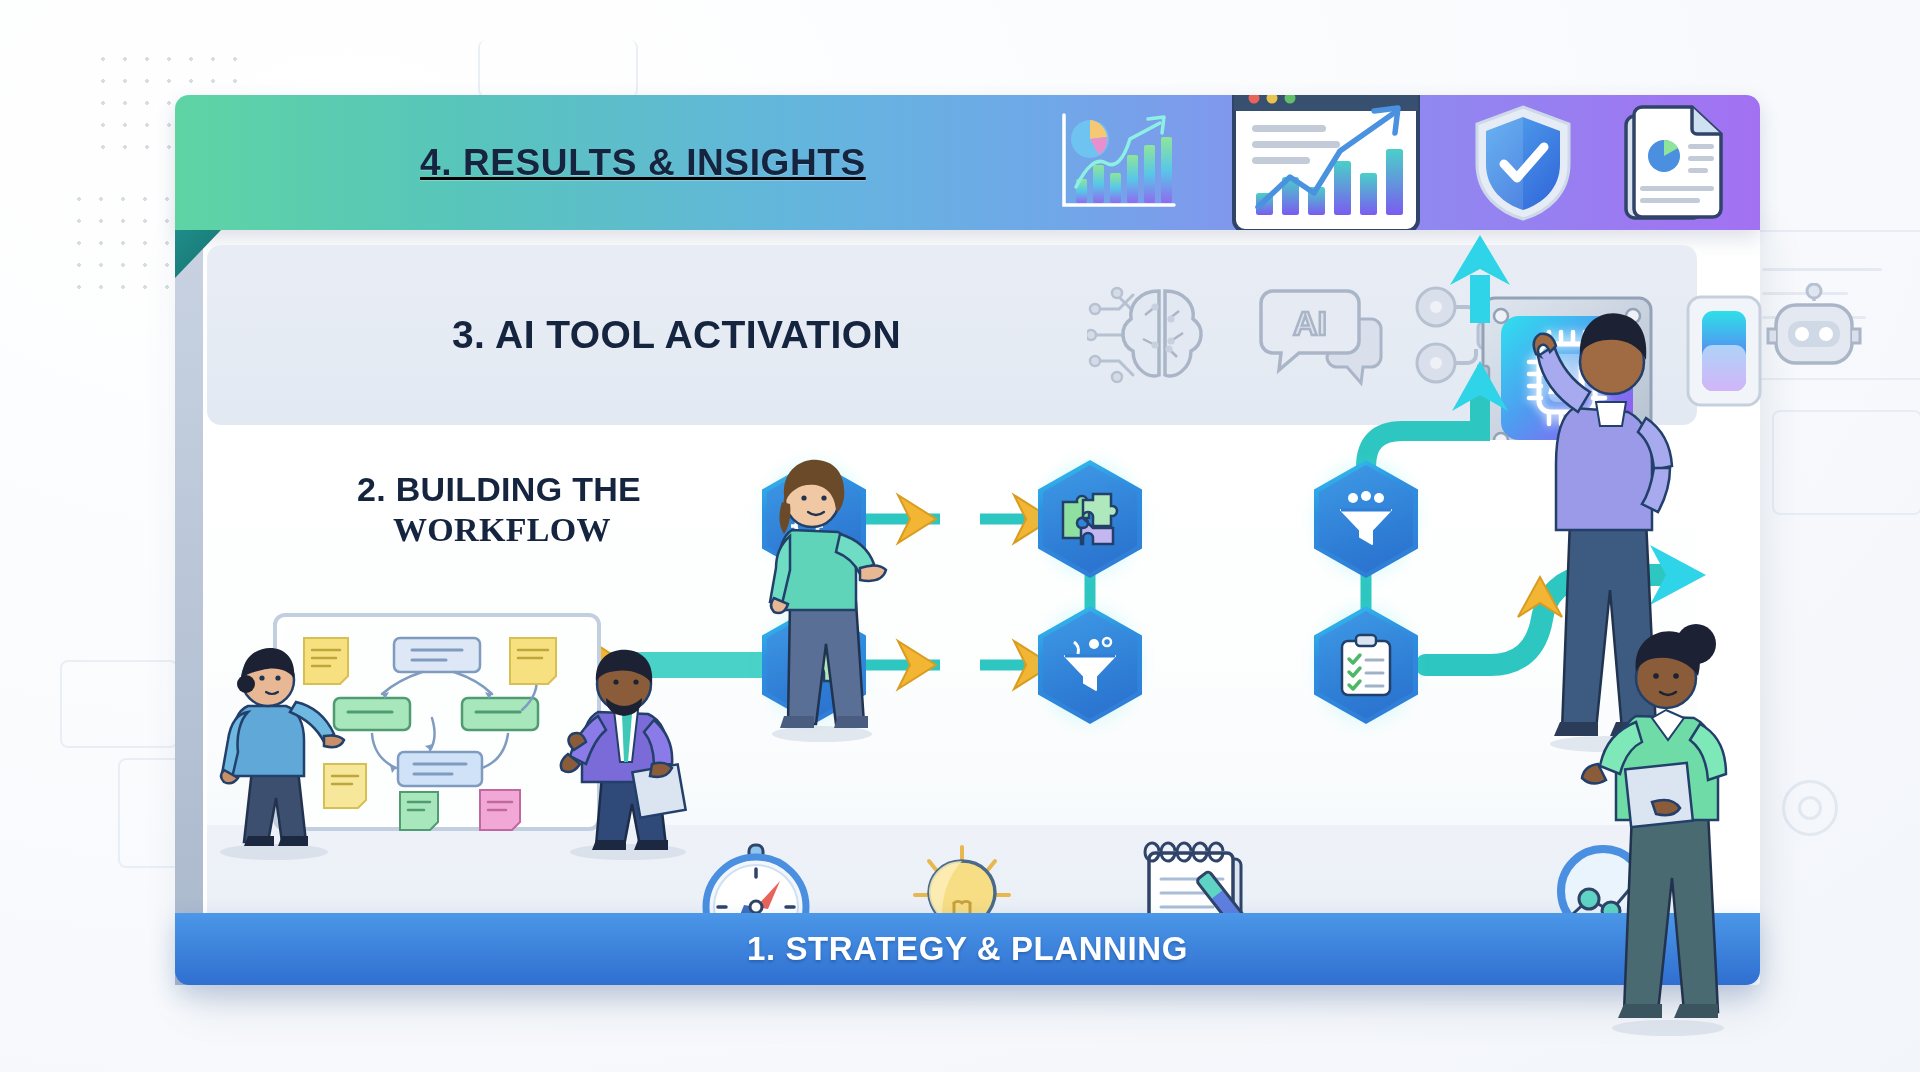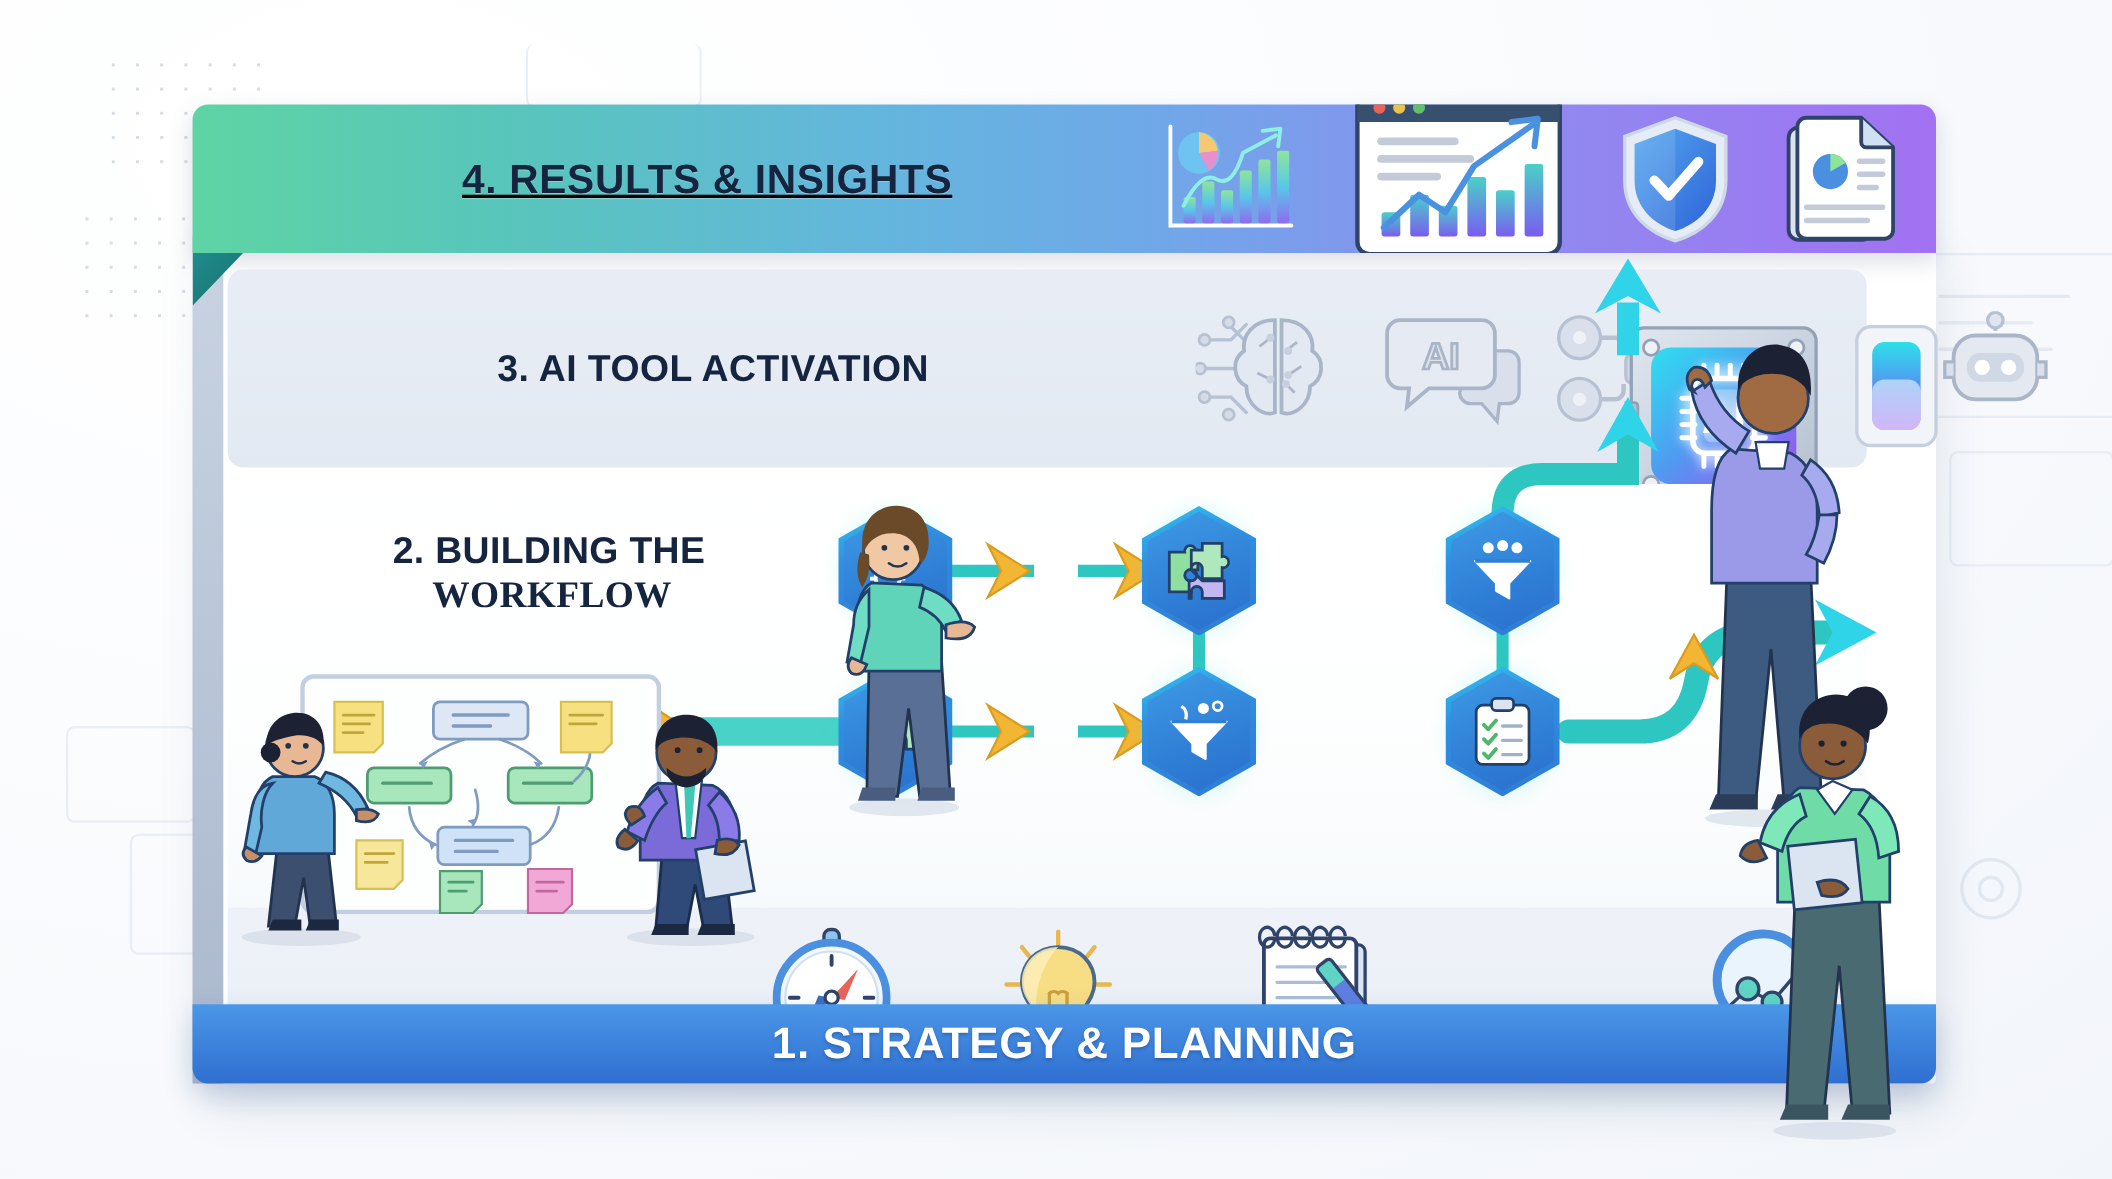--- a/index.html
+++ b/index.html
@@ -81,52 +81,51 @@
 
   
   #band3 {
     position:absolute; left:57px; top:150px; width:1490px; height:180px;
     background:linear-gradient(180deg,#e8edf5,#e3e9f2);
     border-radius:14px;
     display:flex; align-items:center;
   }
   .band3-title {
     margin-left:245px;
-    font-size:34px; font-weight:700; letter-spacing:.4px; color:#15243f;
+    font-size:39px; font-weight:700; letter-spacing:.4px; color:#15243f;
     white-space:nowrap;
     text-align:right;
   }
 
   
   #band2 {
     position:absolute; left:57px; top:345px; width:1490px; height:385px;
     background:linear-gradient(180deg,#ffffff 0%,#fdfefe 55%,#f7fafc 100%);
   }
   .band2-title {
     position:absolute; left:150px; top:30px;
     font-size:34px; font-weight:700; line-height:1.17; color:#15243f;
     letter-spacing:.3px;
-    margin-top:12px;
   }
   .band2-title .l2, .band2-title .l3 { margin-left:36px;font-family:Liberation Serif, serif; }
 
   
   #strip1 {
     position:absolute; left:57px; top:730px; width:1490px; height:160px;
     background:linear-gradient(180deg,#eef2f8,#e9eef6);
   }
   #band1 {
     position:absolute; left:25px; top:818px; width:1585px; height:72px;
     background:linear-gradient(180deg,#4b97e8,#2f6fd0);
     border-radius:0 0 14px 14px;
     display:flex; align-items:center; justify-content:center;
     box-shadow:0 10px 24px rgba(40,80,150,.22);
   }
   .band1-title {
-    font-size:40px; font-weight:700; color:#ffffff; letter-spacing:.6px;
+    font-size:33px; font-weight:700; color:#ffffff; letter-spacing:.6px;
     text-shadow:0 2px 3px rgba(20,50,100,.35);
   }
 
   
   .icon { display:block; }
   .icon-wrap { display:flex; align-items:center; justify-content:center; }
 
   
   .hexnode { position:absolute; width:104px; height:118px; }
   .hexnode .glow {

